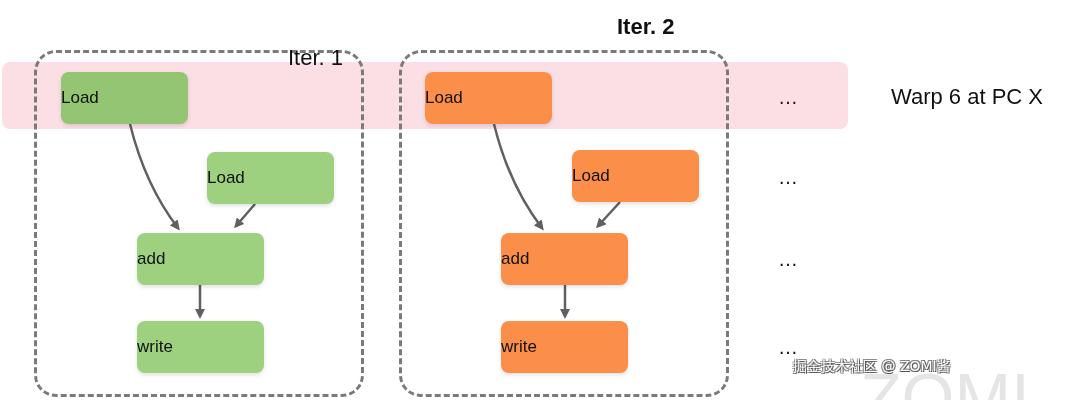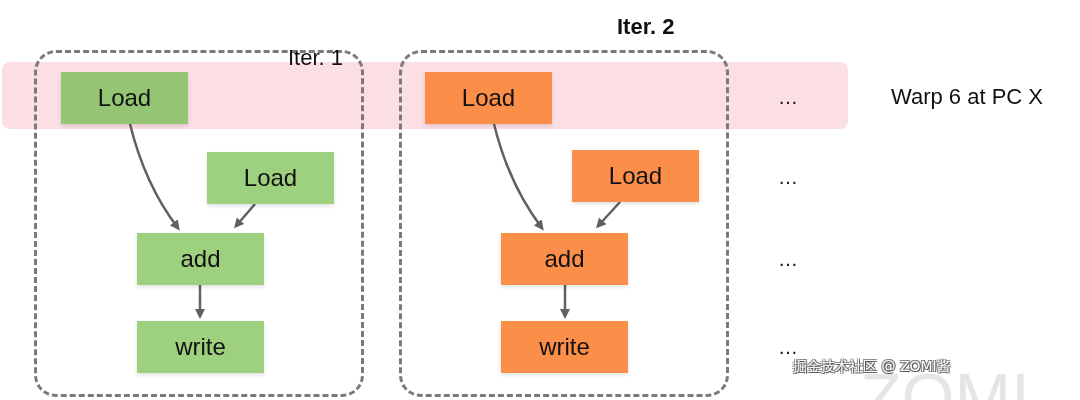--- a/index.html
+++ b/index.html
@@ -4,21 +4,21 @@
   <style>
     html, body { margin: 0; padding: 0; background: #ffffff; }
     body { width: 1080px; height: 400px; position: relative; overflow: hidden; font-family: "Liberation Sans", sans-serif; }
     .band { position: absolute; left: 2px; top: 62px; width: 846px; height: 67px; background: #fbdfe4; border-radius: 8px; }
     .iter-box { position: absolute; border: 3px dashed #7a7a7a; border-radius: 22px; box-sizing: border-box; }
     #iter1 { left: 34px; top: 50px; width: 330px; height: 347px; }
     #iter2 { left: 399px; top: 50px; width: 330px; height: 347px; }
     .iter-label { position: absolute; font-size: 22px; color: #111; }
     #iter1-label { left: 288px; top: 14px; margin-top: 31px; }
     #iter2-label { left: 617px; top: 14px; font-weight: bold; }
-    .node { position: absolute; width: 127px; height: 52px; border-radius: 0; display: flex; align-items: center; justify-content: center; font-size: 24px; color: #111; box-shadow: 0 2px 4px rgba(0,0,0,0.12); }
+    .node { position: absolute; width: 127px; height: 52px; border-radius: 8px; display: flex; align-items: center; justify-content: flex-start; font-size: 17px; color: #111; box-shadow: 0 2px 4px rgba(0,0,0,0.12); }
     .green { background: #9dd07f; }
     .green.top { background: #93c573; }
     .orange { background: #fb8e48; }
     .dots { position: absolute; font-size: 20px; color: #111; letter-spacing: 1px; }
     .warp-label { position: absolute; left: 891px; top: 84px; font-size: 22px; color: #111; }
     .watermark { position: absolute; left: 793px; top: 358px; font-size: 14px; color: #fff; text-shadow: 1px 1px 0 #555, -1px -1px 0 #888, 1px -1px 0 #777, -1px 1px 0 #777; font-family: "DejaVu Sans", sans-serif; letter-spacing: 0px; }
     .watermark-ghost { position: absolute; left: 860px; top: 330px; font-size: 68px; color: rgba(150,150,150,0.25); font-family: Liberation Sans, sans-serif; margin-top: 28px; }
     svg.arrows { position: absolute; left: 0; top: 0; }
   </style>
 </head>

